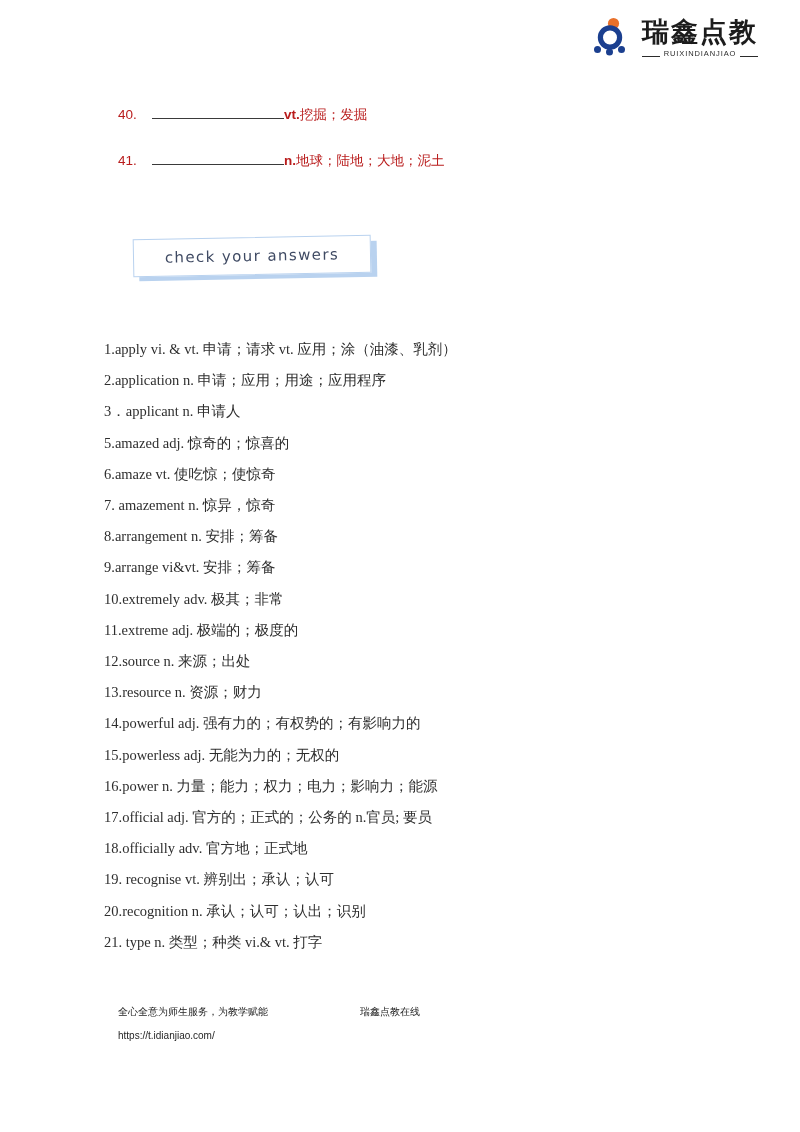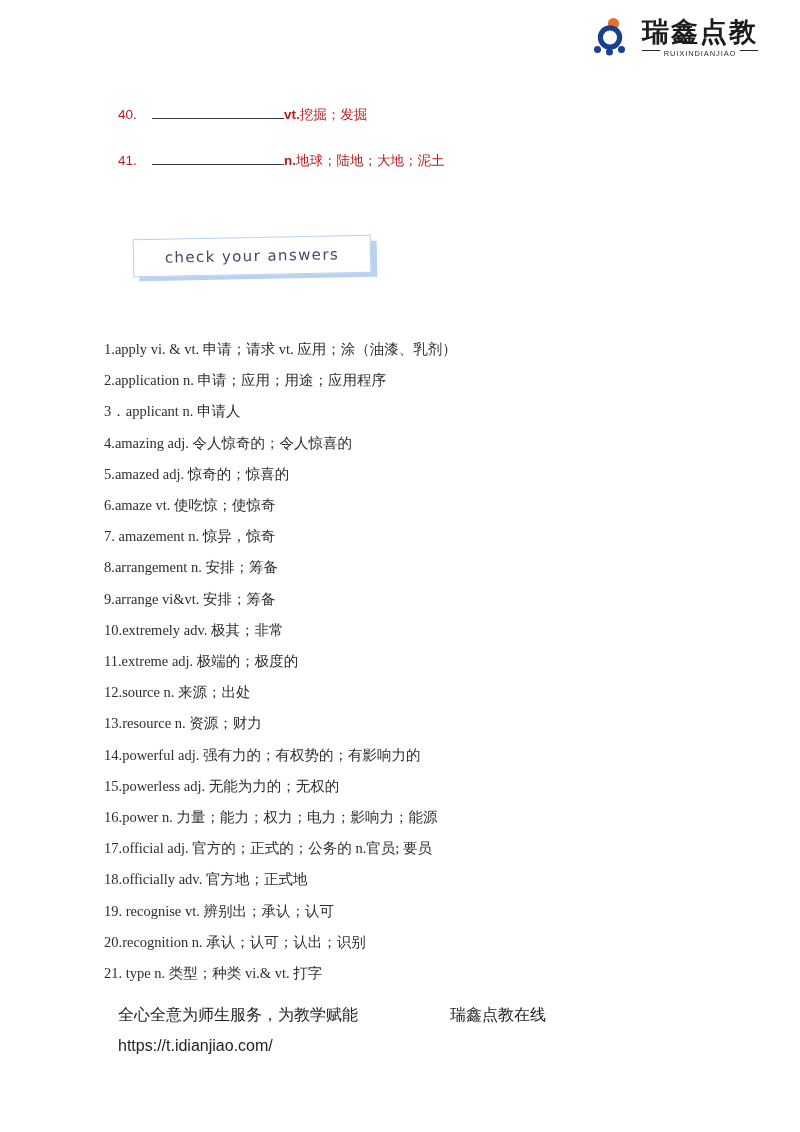--- a/index.html
+++ b/index.html
@@ -38,21 +38,21 @@
   }
   .logo-cn {
     font-family: "Liberation Sans", sans-serif;
     font-size: 27px;
     font-weight: bold;
     letter-spacing: 2px;
     color: #1c1c1c;
   }
   .logo-sub {
     display: flex;
-    align-items: flex-start;
+    align-items: flex-end;
     gap: 4px;
     margin-top: 4px;
     width: 100%;
   }
   .logo-sub .rule {
     flex: 1;
     height: 1px;
     background: #2b2b2b;
   }
   .logo-pinyin {
@@ -150,21 +150,21 @@
     white-space: nowrap;
   }
 
   
   .footer {
     position: absolute;
     left: 118px;
     top: 1005px;
     width: 600px;
     font-family: "Liberation Sans", sans-serif;
-    font-size: 16px;
+    font-size: 10px;
     color: #1f1f1f;
   }
   .footer-line1 {
     display: flex;
     align-items: baseline;
   }
   .footer-slogan { white-space: nowrap; }
   .footer-brand {
     margin-left: 92px;
     white-space: nowrap;
@@ -214,21 +214,20 @@
   <div class="banner-shadow"></div>
   <div class="banner-box">
     <span class="banner-text">check your answers</span>
   </div>
 </div>
 
 <div class="answers">
   <div class="answer-row">1.apply vi. &amp; vt. 申请；请求  vt. 应用；涂（油漆、乳剂）</div>
   <div class="answer-row">2.application n. 申请；应用；用途；应用程序</div>
   <div class="answer-row">3．applicant n. 申请人</div>
-  <div class="answer-row">4.amazing adj. 令人惊奇的；令人惊喜的</div>
   <div class="answer-row">5.amazed adj. 惊奇的；惊喜的</div>
   <div class="answer-row">6.amaze  vt. 使吃惊；使惊奇</div>
   <div class="answer-row">7. amazement n. 惊异，惊奇</div>
   <div class="answer-row">8.arrangement n. 安排；筹备</div>
   <div class="answer-row">9.arrange  vi&amp;vt. 安排；筹备</div>
   <div class="answer-row">10.extremely adv. 极其；非常</div>
   <div class="answer-row">11.extreme adj. 极端的；极度的</div>
   <div class="answer-row">12.source n. 来源；出处</div>
   <div class="answer-row">13.resource n. 资源；财力</div>
   <div class="answer-row">14.powerful adj. 强有力的；有权势的；有影响力的</div>

